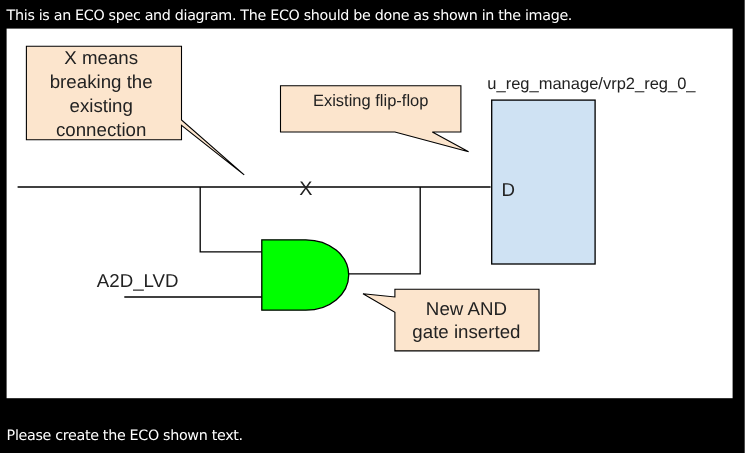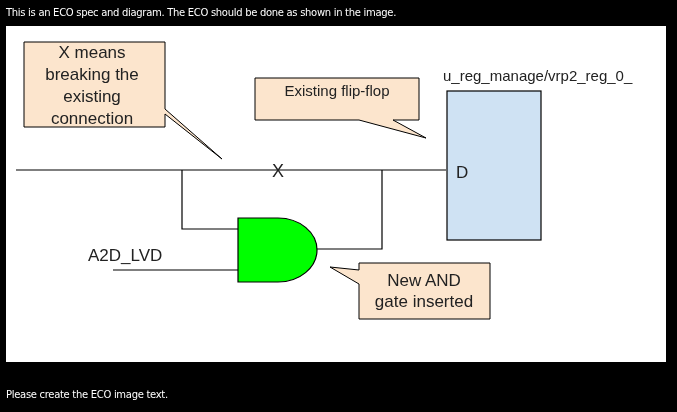--- a/index.html
+++ b/index.html
@@ -1,18 +1,18 @@
 <!DOCTYPE html>
 <html><head>
 <meta charset="utf-8">
 <style>
   html, body { margin:0; padding:0; }
   body { width:677px; height:412px; background:#000; position:relative; overflow:hidden;
          font-family:"Liberation Sans", sans-serif; }
-  .caption { position:absolute; left:6px; color:#fff; font-size:10px;
+  .caption { position:absolute; left:6px; color:#fff; font-size:13px;
              font-family:"DejaVu Sans", sans-serif; letter-spacing:-0.3px; }
   #top-caption { top:7px; }
   #bottom-caption { top:389px; }
   #canvas { position:absolute; left:6px; top:26px; width:660px; height:336px; background:#fff; }
   svg text { font-family:"Liberation Sans", sans-serif; fill:#222; }
 </style>
 </head>
 <body>
 
 <div class="caption" id="top-caption">This is an ECO spec and diagram. The ECO should be done as shown in the image.</div>
@@ -53,13 +53,13 @@
     </g>
 
     <g>
       <path d="M353,237 L484,237 L484,293 L353,293 L353,258 L324,241 L353,244 Z" fill="#fce5cd" stroke="#000" stroke-width="1"></path>
       <text x="418" y="260" font-size="17" text-anchor="middle">New AND</text>
       <text x="418" y="281" font-size="17" text-anchor="middle">gate inserted</text>
     </g>
   </svg>
 </div>
 
-<div class="caption" id="bottom-caption">Please create the ECO image text.</div>
+<div class="caption" id="bottom-caption">Please create the ECO shown text.</div>
 
 </body></html>

